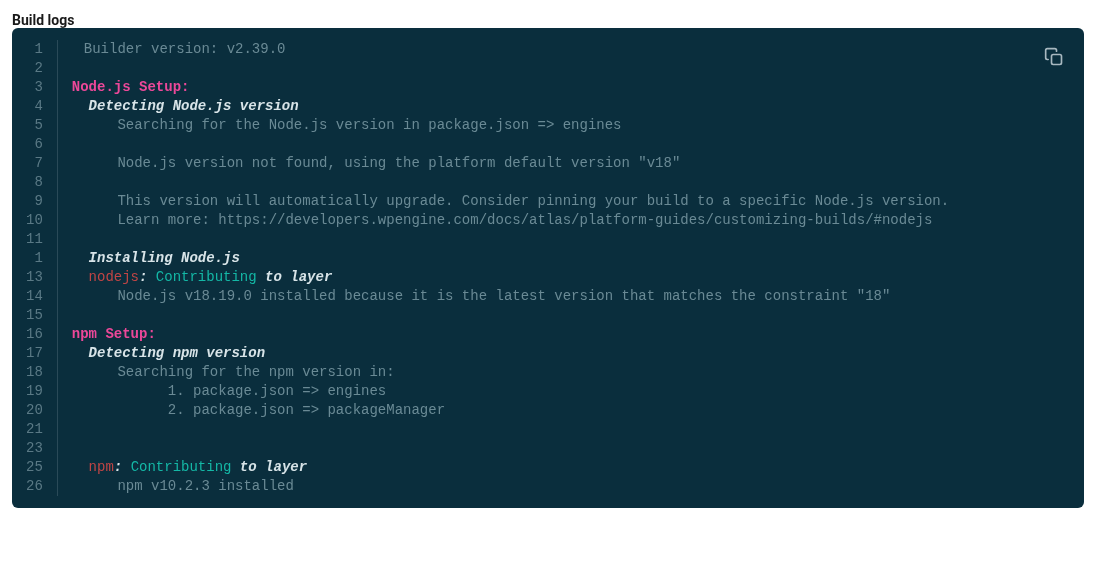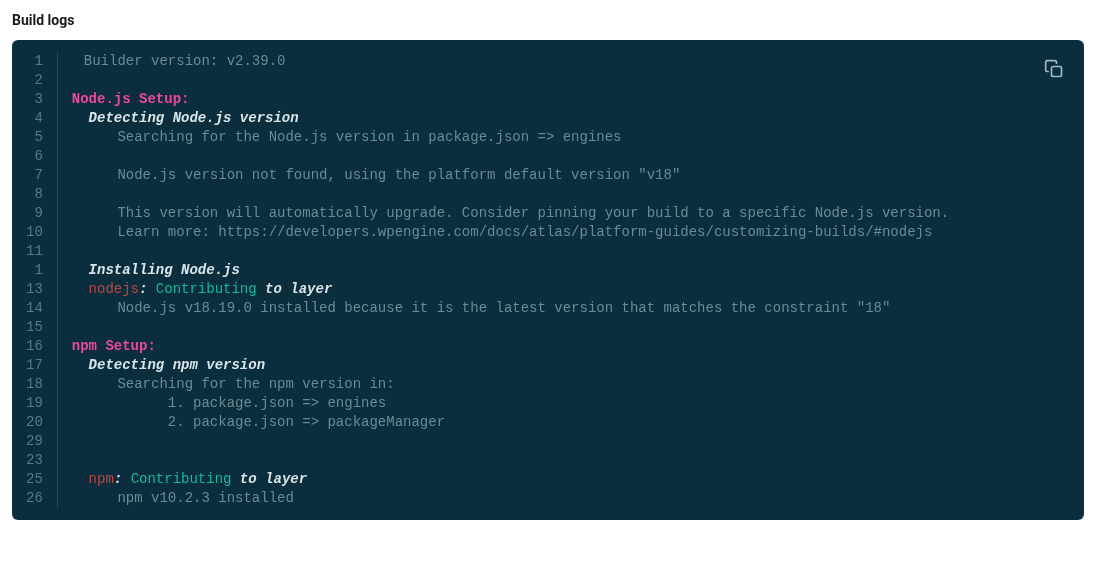--- a/index.html
+++ b/index.html
@@ -9,21 +9,20 @@
     }
     body {
       background: #ffffff;
       font-family: -apple-system, BlinkMacSystemFont, "Segoe UI", Roboto, sans-serif;
       padding: 12px;
     }
     .header {
       font-weight: 700;
       font-size: 14px;
       color: #1a1a1a;
-      margin-bottom: 12px;
     }
     .log-container {
       background: #0a2e3d;
       border-radius: 6px;
       padding: 12px 0;
       position: relative;
       overflow: hidden;
     }
     .copy-btn {
       position: absolute;
@@ -179,21 +178,21 @@
         </tr>
         <tr>
           <td class="gutter">19</td>
           <td class="content"><span class="muted">          1. package.json =&gt; engines</span></td>
         </tr>
         <tr>
           <td class="gutter">20</td>
           <td class="content"><span class="muted">          2. package.json =&gt; packageManager</span></td>
         </tr>
         <tr>
-          <td class="gutter">29</td>
+          <td class="gutter">21</td>
           <td class="content">&nbsp;</td>
         </tr>
         <tr>
           <td class="gutter">23</td>
           <td class="content">&nbsp;</td>
         </tr>
         <tr>
           <td class="gutter">25</td>
           <td class="content"><span class="red">  npm</span><span class="white">: </span><span class="yellow">Contributing</span><span class="white"> to layer</span></td>
         </tr>

